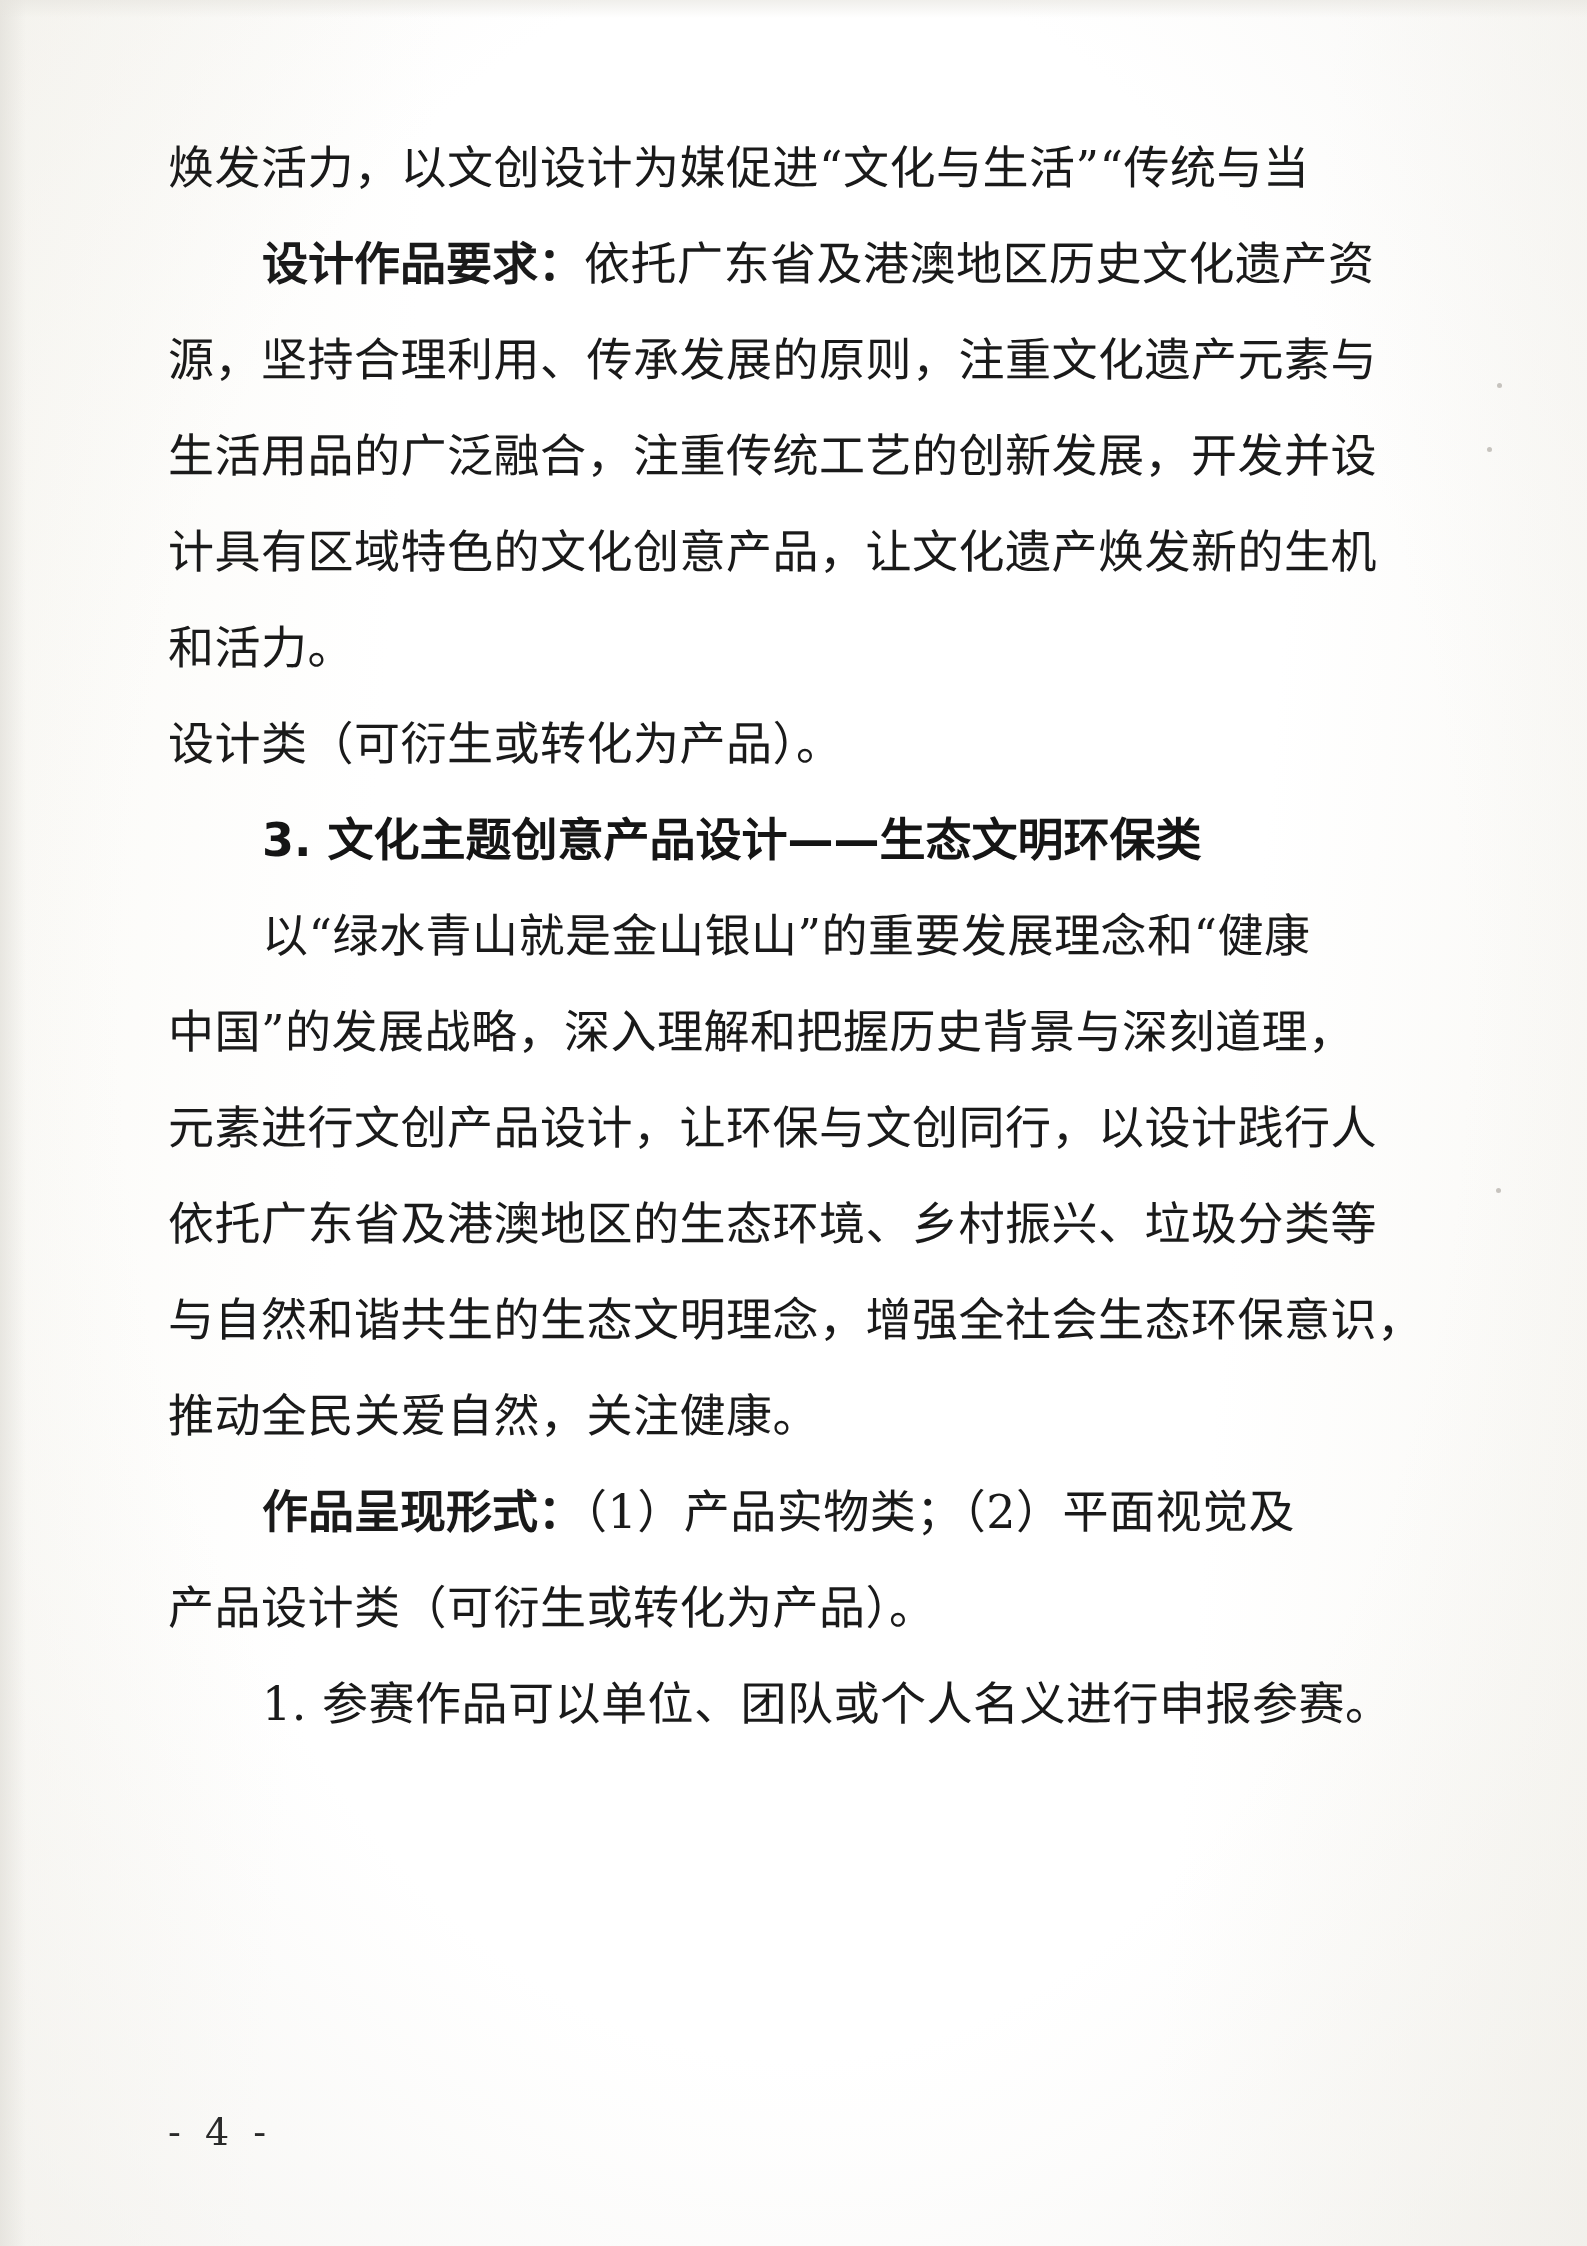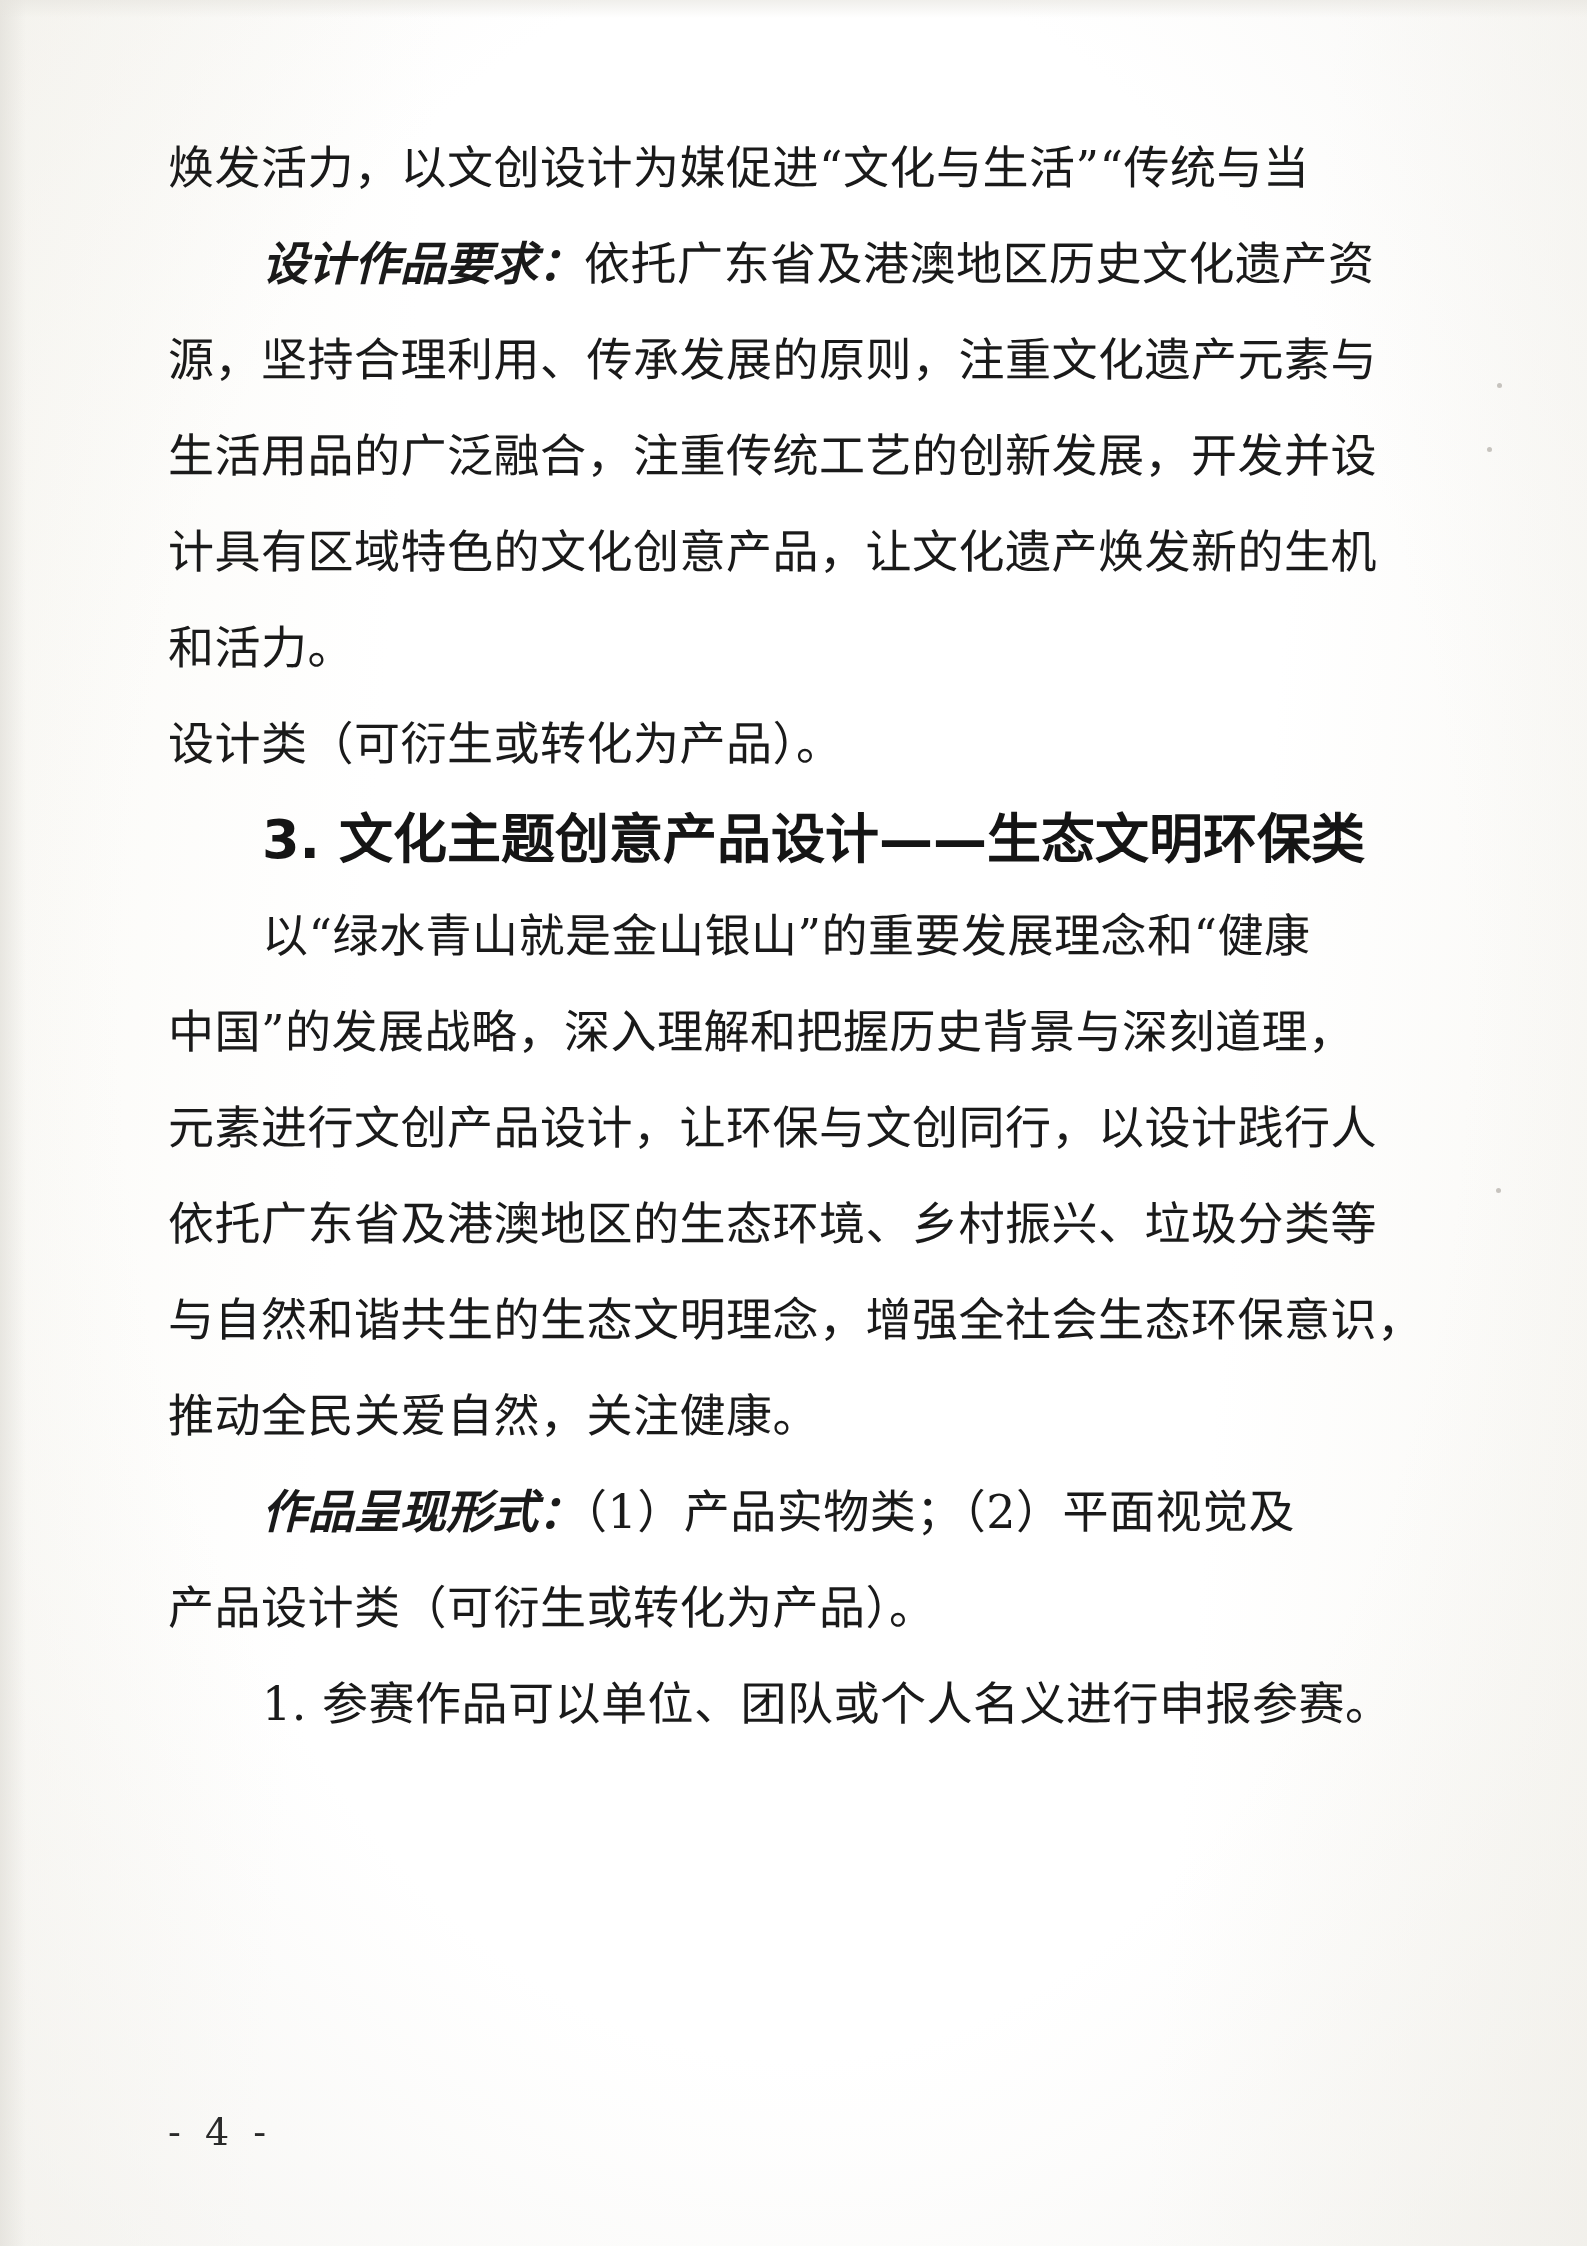--- a/index.html
+++ b/index.html
@@ -42,24 +42,23 @@
     white-space: pre;
     text-align: left;
   }
   .indent {
     padding-left: 94px;
   }
   .bold-run {
     font-weight: bold;
     font-family: "DejaVu Sans", "Liberation Sans", sans-serif;
     letter-spacing: 0px;
-    font-style: italic;
   }
   .heading-line {
-    font-size: 54px;
+    font-size: 46px;
     line-height: 96px;
     font-weight: bold;
     font-family: "DejaVu Sans", "Liberation Sans", sans-serif;
     color: #151515;
     padding-left: 94px;
     white-space: pre;
   }
   .para {
     margin: 0;
   }

